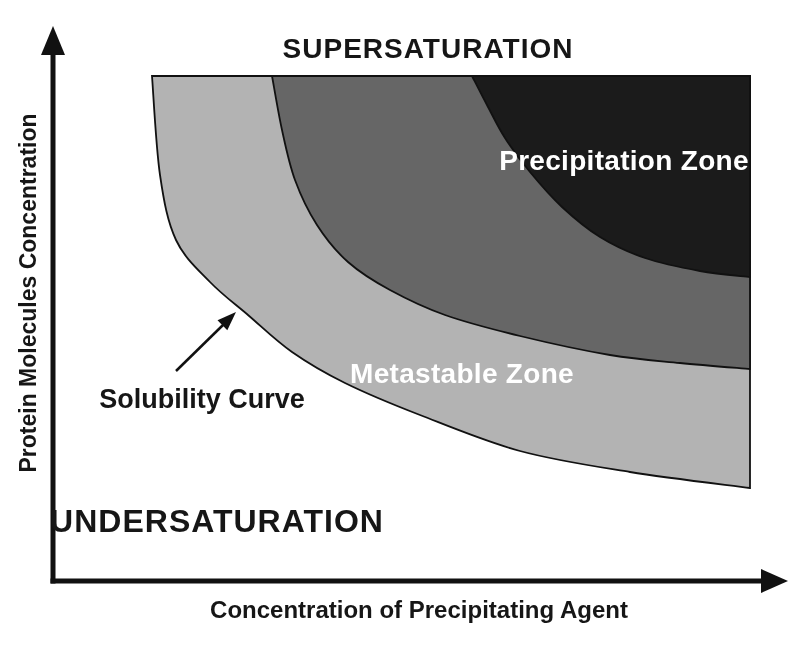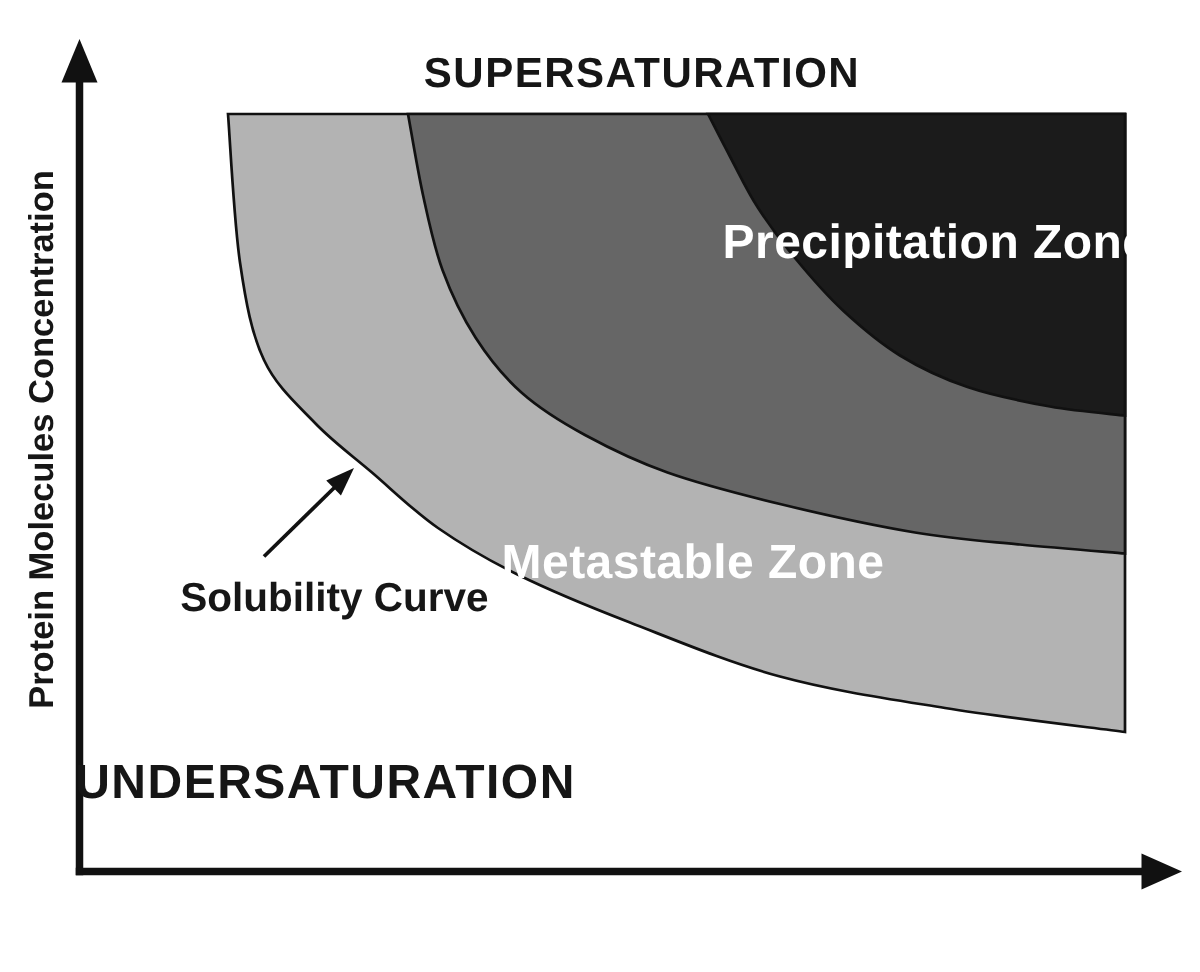--- a/index.html
+++ b/index.html
@@ -16,22 +16,22 @@
     transform:translate(-50%,-50%);
     white-space:nowrap;
     font-weight:bold;
     color:#161616;
     line-height:1;
   }
   .title-lbl{left:428px;top:49px;font-size:28px;letter-spacing:1px;}
   .under-lbl{left:217px;top:521px;font-size:32px;letter-spacing:1px;}
   .y-axis-lbl{left:28px;top:293px;font-size:23px;transform:translate(-50%,-50%) rotate(-90deg);}
   .x-axis-lbl{left:419px;top:610px;font-size:24px;}
-  .sol-lbl{left:223px;top:399px;font-size:27px;}
-  .zone-lbl{color:#ffffff;font-size:32px;letter-spacing:0.3px;}
+  .sol-lbl{left:202px;top:399px;font-size:27px;}
+  .zone-lbl{color:#ffffff;font-size:28px;letter-spacing:0.3px;}
   .zone-meta{left:462px;top:374px;text-align:center;}
   .zone-nucl{left:529px;top:280px;}
   .zone-prec{left:624px;top:161px;}
 </style>
 </head>
 <body>
 
 <div class="stage">
 
   <svg width="800" height="648" viewBox="0 0 800 648">
@@ -48,20 +48,21 @@
     <line x1="176" y1="371" x2="223" y2="325" stroke="#111111" stroke-width="2.5"></line>
     <polygon points="236,312 227.3,330.3 217.5,320.3" fill="#111111"></polygon>
   </svg>
 
   <div class="lbl title-lbl">SUPERSATURATION</div>
 
   <div class="lbl under-lbl">UNDERSATURATION</div>
 
   <div class="lbl y-axis-lbl">Protein Molecules Concentration</div>
 
+  <div class="lbl x-axis-lbl">Concentration of Precipitating Agent</div>
 
   <div class="lbl sol-lbl">Solubility Curve</div>
 
   <div class="lbl zone-lbl zone-meta" style="color: rgb(255, 255, 255);">Metastable Zone</div>
 
 
   <div class="lbl zone-lbl zone-prec" style="color: rgb(255, 255, 255);">Precipitation Zone</div>
 </div>
 
 </body></html>

